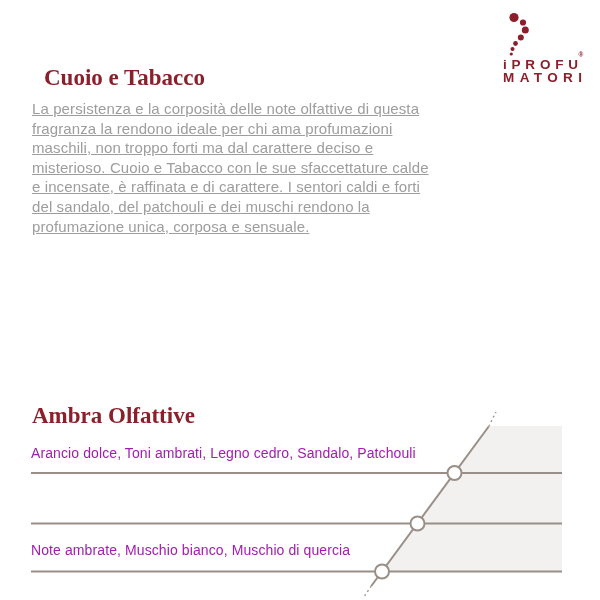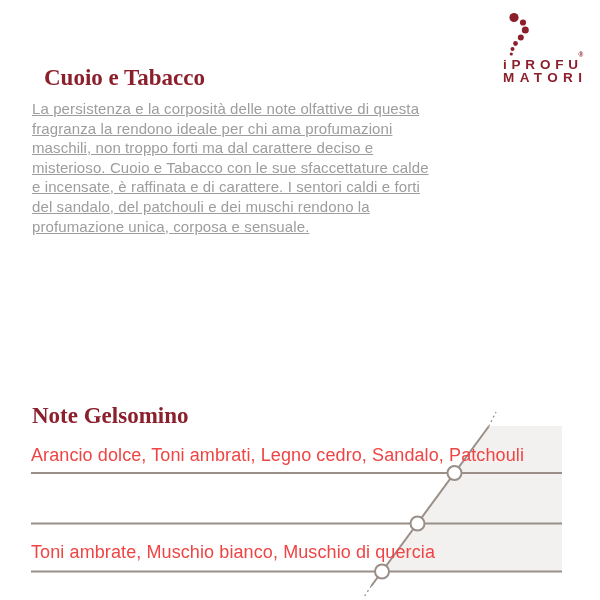--- a/index.html
+++ b/index.html
@@ -55,23 +55,23 @@
 
   .pyramid {
     position: absolute;
     left: 0; top: 400px;
     width: 600px; height: 200px;
   }
 
   .note-label {
     position: absolute;
     left: 31px;
-    font-size: 18px;
+    font-size: 14px;
     letter-spacing: 0.1px;
-    color: #ef4444;
+    color: #a21caf;
     white-space: nowrap;
   }
   .note-label.row1 { top: 445px; }
   .note-label.row2 { top: 493px; }
   .note-label.row3 { top: 542px; }
 </style>
 </head>
 <body>
 
 <div class="page">
@@ -94,31 +94,31 @@
   <h1 class="title">Cuoio e Tabacco</h1>
 
   <p class="desc">La persistenza e la corposità delle note olfattive di questa
 fragranza la rendono ideale per chi ama profumazioni
 maschili, non troppo forti ma dal carattere deciso e
 misterioso. Cuoio e Tabacco con le sue sfaccettature calde
 e incensate, è raffinata e di carattere. I sentori caldi e forti
 del sandalo, del patchouli e dei muschi rendono la
 profumazione unica, corposa e sensuale.</p>
 
-  <h2 class="notes-title">Note Gelsomino</h2>
+  <h2 class="notes-title">Ambra Olfattive</h2>
 
   <svg class="pyramid" viewBox="0 400 600 200" xmlns="http://www.w3.org/2000/svg">
     <polygon points="488.4,426 562,426 562,571.5 382,571.5" fill="#F3F1EF"></polygon>
     <line x1="31" y1="473" x2="562" y2="473" stroke="#998F88" stroke-width="2"></line>
     <line x1="31" y1="523.5" x2="562" y2="523.5" stroke="#998F88" stroke-width="2"></line>
     <line x1="31" y1="571.5" x2="562" y2="571.5" stroke="#998F88" stroke-width="2"></line>
     <line x1="371.3" y1="586" x2="488.7" y2="426.5" stroke="#998F88" stroke-width="2"></line>
     <line x1="488.7" y1="426.5" x2="496" y2="412" stroke="#998F88" stroke-width="1.3" stroke-dasharray="2 3"></line>
     <line x1="371.3" y1="586" x2="364.5" y2="596" stroke="#998F88" stroke-width="1.3" stroke-dasharray="2 3"></line>
     <circle cx="454.5" cy="473" r="7" fill="#ffffff" stroke="#998F88" stroke-width="2"></circle>
     <circle cx="417.5" cy="523.5" r="7" fill="#ffffff" stroke="#998F88" stroke-width="2"></circle>
     <circle cx="382" cy="571.5" r="7" fill="#ffffff" stroke="#998F88" stroke-width="2"></circle>
   </svg>
 
   <div class="note-label row1">Arancio dolce, Toni ambrati, Legno cedro, Sandalo, Patchouli</div>
-  <div class="note-label row3">Toni ambrate, Muschio bianco, Muschio di quercia</div>
+  <div class="note-label row3">Note ambrate, Muschio bianco, Muschio di quercia</div>
 
 </div>
 
 </body></html>

